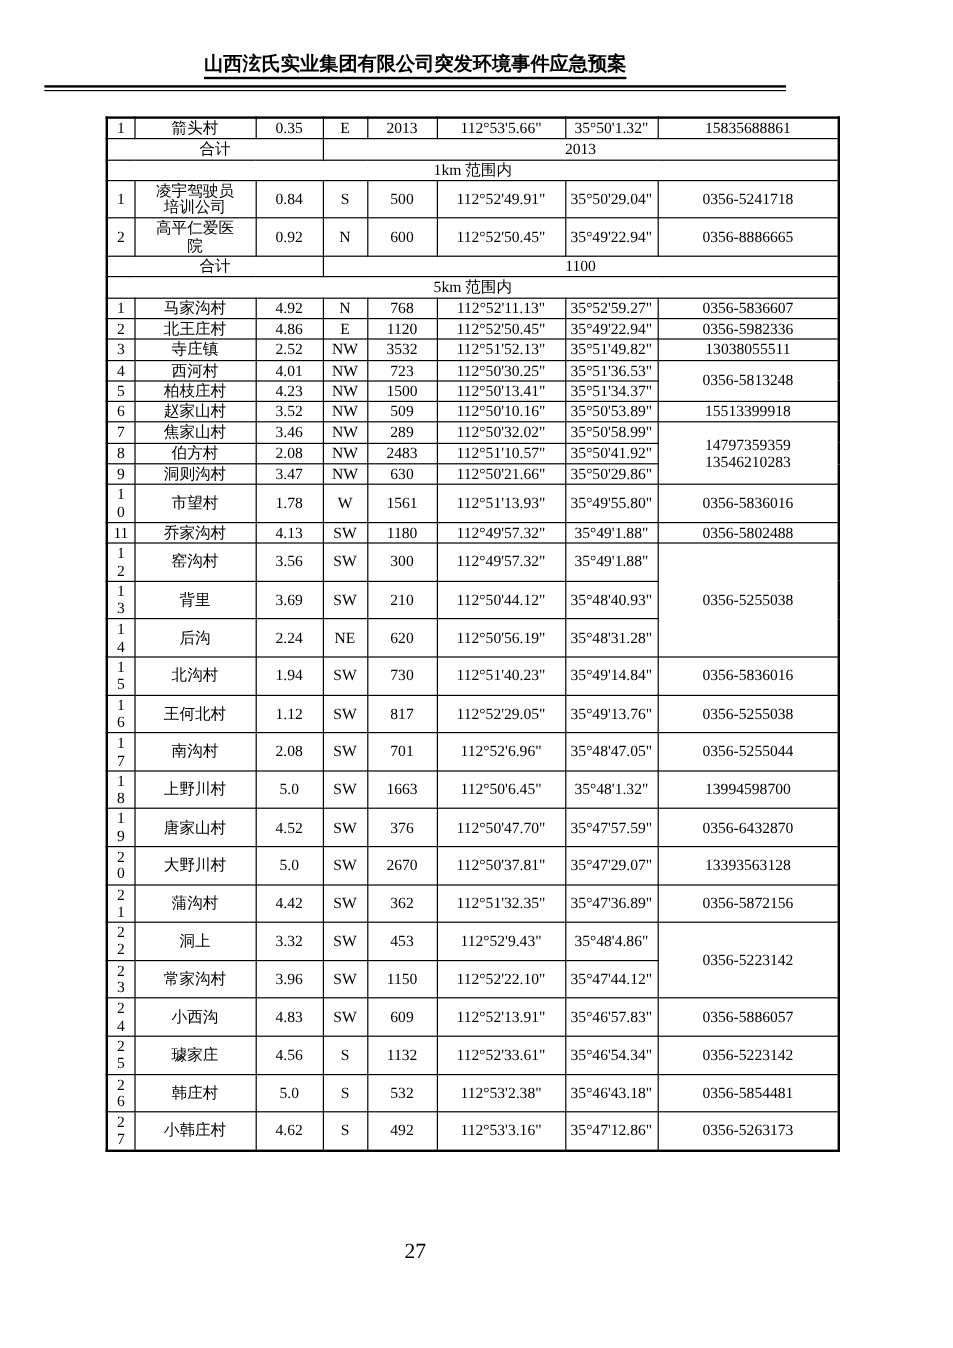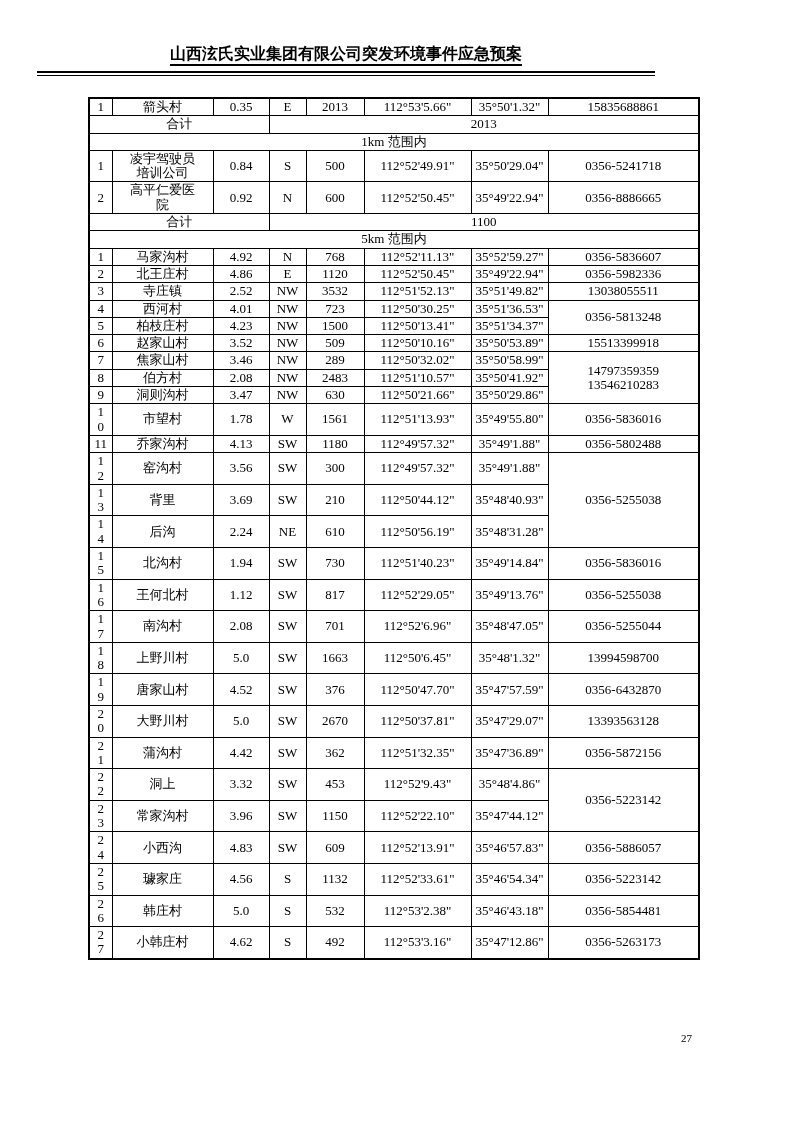--- a/index.html
+++ b/index.html
@@ -42,21 +42,21 @@
   col.c-id  { width:23px; }
   col.c-nm  { width:101px; }
   col.c-ds  { width:56px; }
   col.c-dr  { width:37px; }
   col.c-pp  { width:58px; }
   col.c-lo  { width:107px; }
   col.c-la  { width:77px; }
   col.c-ph  { width:151px; }
 
   
-  .doc-footer { position:absolute; top:1032px; left:0; width:692px; text-align:right; font-size:11px; }
+  .doc-footer { position:absolute; top:1032px; left:0; width:692px; text-align:center; font-size:18px; }
 </style>
 </head>
 <body>
 
 <div class="page">
 
   <div class="doc-header">
     <div class="doc-title">山西泫氏实业集团有限公司突发环境事件应急预案</div>
     <div class="header-rule"></div>
   </div>
@@ -249,21 +249,21 @@
             <td>210</td>
             <td>112°50'44.12"</td>
             <td>35°48'40.93"</td>
           </tr>
           <tr>
             <td>1
 4</td>
             <td>后沟</td>
             <td>2.24</td>
             <td>NE</td>
-            <td>610</td>
+            <td>620</td>
             <td>112°50'56.19"</td>
             <td>35°48'31.28"</td>
           </tr>
           <tr>
             <td>1
 5</td>
             <td>北沟村</td>
             <td>1.94</td>
             <td>SW</td>
             <td>730</td>

